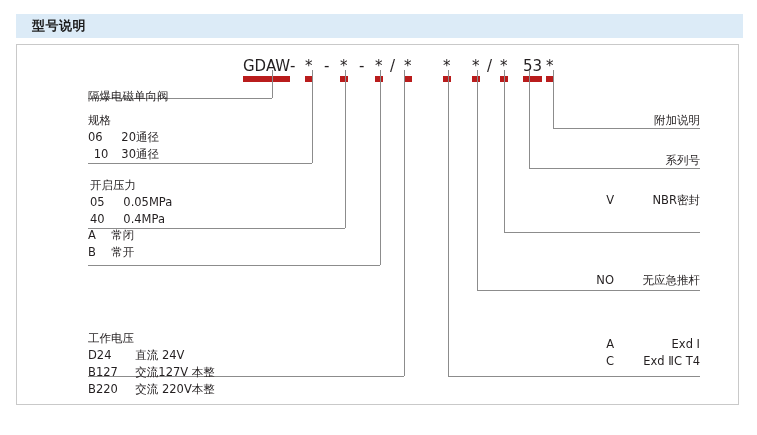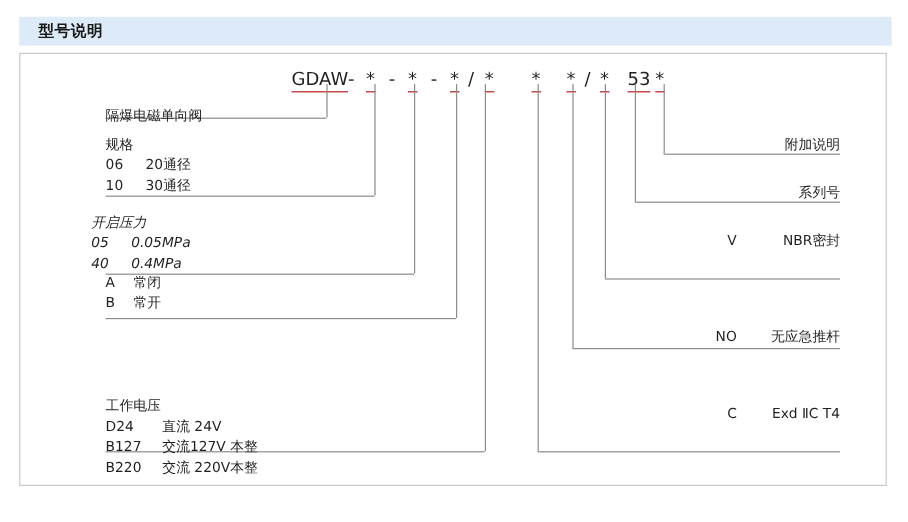--- a/index.html
+++ b/index.html
@@ -36,21 +36,21 @@
   .code-row{
     position:absolute;left:0;top:0;width:757px;height:20px;
   }
   .code-tok{
     position:absolute;top:57px;
     font-size:15px;
     color:#231f20;
     white-space:pre;
     font-family:"DejaVu Sans","Liberation Sans",sans-serif;
   }
-  .code-tok.underlined{border-bottom:1px solid #b91c1c;padding-bottom:1px;}
+  .code-tok.underlined{border-bottom:6px solid #b91c1c;padding-bottom:1px;}
 
   
   .vline{position:absolute;width:1px;background:#8c8c8c;}
   .hline{position:absolute;height:1px;background:#8c8c8c;}
 
   
   .lbl{
     position:absolute;
     font-size:11.5px;
     line-height:17px;
@@ -109,27 +109,27 @@
       <div class="vline" style="left: 504px; top: 70px; height: 162px; background: rgb(140, 140, 140);"></div>
       <div class="hline" style="left: 504px; top: 232px; width: 196px; background: rgb(140, 140, 140);"></div>
       <div class="vline" style="left: 477px; top: 70px; height: 220px; background: rgb(140, 140, 140);"></div>
       <div class="hline" style="left: 477px; top: 290px; width: 223px; background: rgb(140, 140, 140);"></div>
       <div class="vline" style="left: 448px; top: 70px; height: 306px; background: rgb(140, 140, 140);"></div>
       <div class="hline" style="left: 448px; top: 376px; width: 252px; background: rgb(140, 140, 140);"></div>
     </div>
 
   <div id="left-labels">
       <div class="lbl" style="left: 88px; top: 88px;"><div class="row2">隔爆电磁单向阀</div></div>
-      <div class="lbl" style="left: 88px; top: 112px;"><div class="row2">规格</div><div class="row2"><span class="cell-code" style="width: 26px;">06</span><span>  20通径</span></div><div class="row2"><span class="cell-code" style="width: 26px;">10</span><span>  30通径</span></div></div>
-      <div class="lbl" style="left: 76px; top: 177px; font-style: italic;"><div class="row2">开启压力</div><div class="row2"><span class="cell-code" style="width: 26px;">05</span><span>  0.05MPa</span></div><div class="row2"><span class="cell-code" style="width: 26px;">40</span><span>  0.4MPa</span></div></div>
+      <div class="lbl" style="left: 88px; top: 112px;"><div class="row2">规格</div><div class="row2"><span class="cell-code" style="width: 26px;">06</span><span>  20通径</span></div><div class="row2"><span class="cell-code" style="width: 26px; text-align: center;">10</span><span>  30通径</span></div></div>
+      <div class="lbl" style="left: 90px; top: 177px;"><div class="row2">开启压力</div><div class="row2"><span class="cell-code" style="width: 26px;">05</span><span>  0.05MPa</span></div><div class="row2"><span class="cell-code" style="width: 26px;">40</span><span>  0.4MPa</span></div></div>
       <div class="lbl" style="left: 88px; top: 227px;"><div class="row2"><span class="cell-code" style="width: 16px;">A</span><span>  常闭</span></div><div class="row2"><span class="cell-code" style="width: 16px;">B</span><span>  常开</span></div></div>
       <div class="lbl" style="left: 88px; top: 330px;"><div class="row2">工作电压</div><div class="row2"><span class="cell-code" style="width: 40px;">D24</span><span>  直流 24V</span></div><div class="row2"><span class="cell-code" style="width: 40px;">B127</span><span>  交流127V 本整</span></div><div class="row2"><span class="cell-code" style="width: 40px;">B220</span><span>  交流 220V本整</span></div></div>
     </div>
 
   <div id="right-labels">
       <div class="lbl right" style="left: 470px; width: 230px; top: 112px;"><div class="row2">附加说明</div></div>
       <div class="lbl right" style="left: 470px; width: 230px; top: 152px;"><div class="row2">系列号</div></div>
       <div class="lbl right" style="left: 470px; width: 230px; top: 192px;"><div class="row2"><span>V</span><span style="display: inline-block; width: 86px; text-align: right;">NBR密封</span></div></div>
       <div class="lbl right" style="left: 470px; width: 230px; top: 272px;"><div class="row2"><span>NO</span><span style="display: inline-block; width: 86px; text-align: right;">无应急推杆</span></div></div>
-      <div class="lbl right" style="left: 470px; width: 230px; top: 336px;"><div class="row2"><span>C</span><span style="display: inline-block; width: 86px; text-align: right;">Exd ⅡC T4</span></div></div>
+      <div class="lbl right" style="left: 470px; width: 230px; top: 336px;"><div class="row2"><span>A</span><span style="display: inline-block; width: 86px; text-align: right;">Exd Ⅰ</span></div><div class="row2"><span>C</span><span style="display: inline-block; width: 86px; text-align: right;">Exd ⅡC T4</span></div></div>
     </div>
 
 </div>
 
 </body></html>

